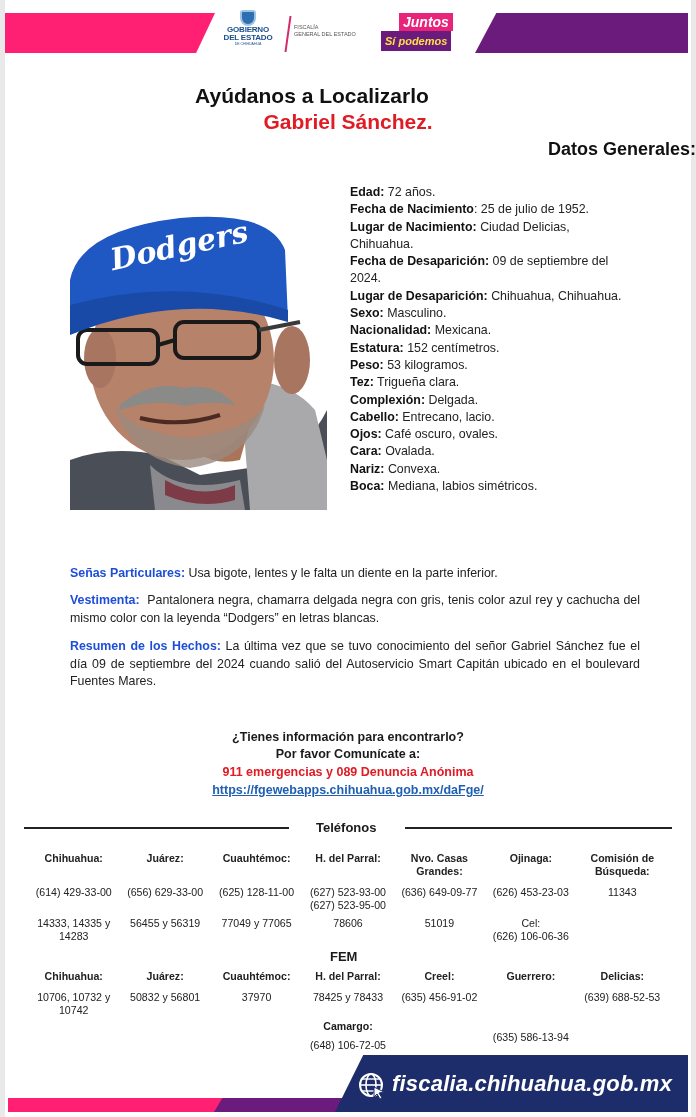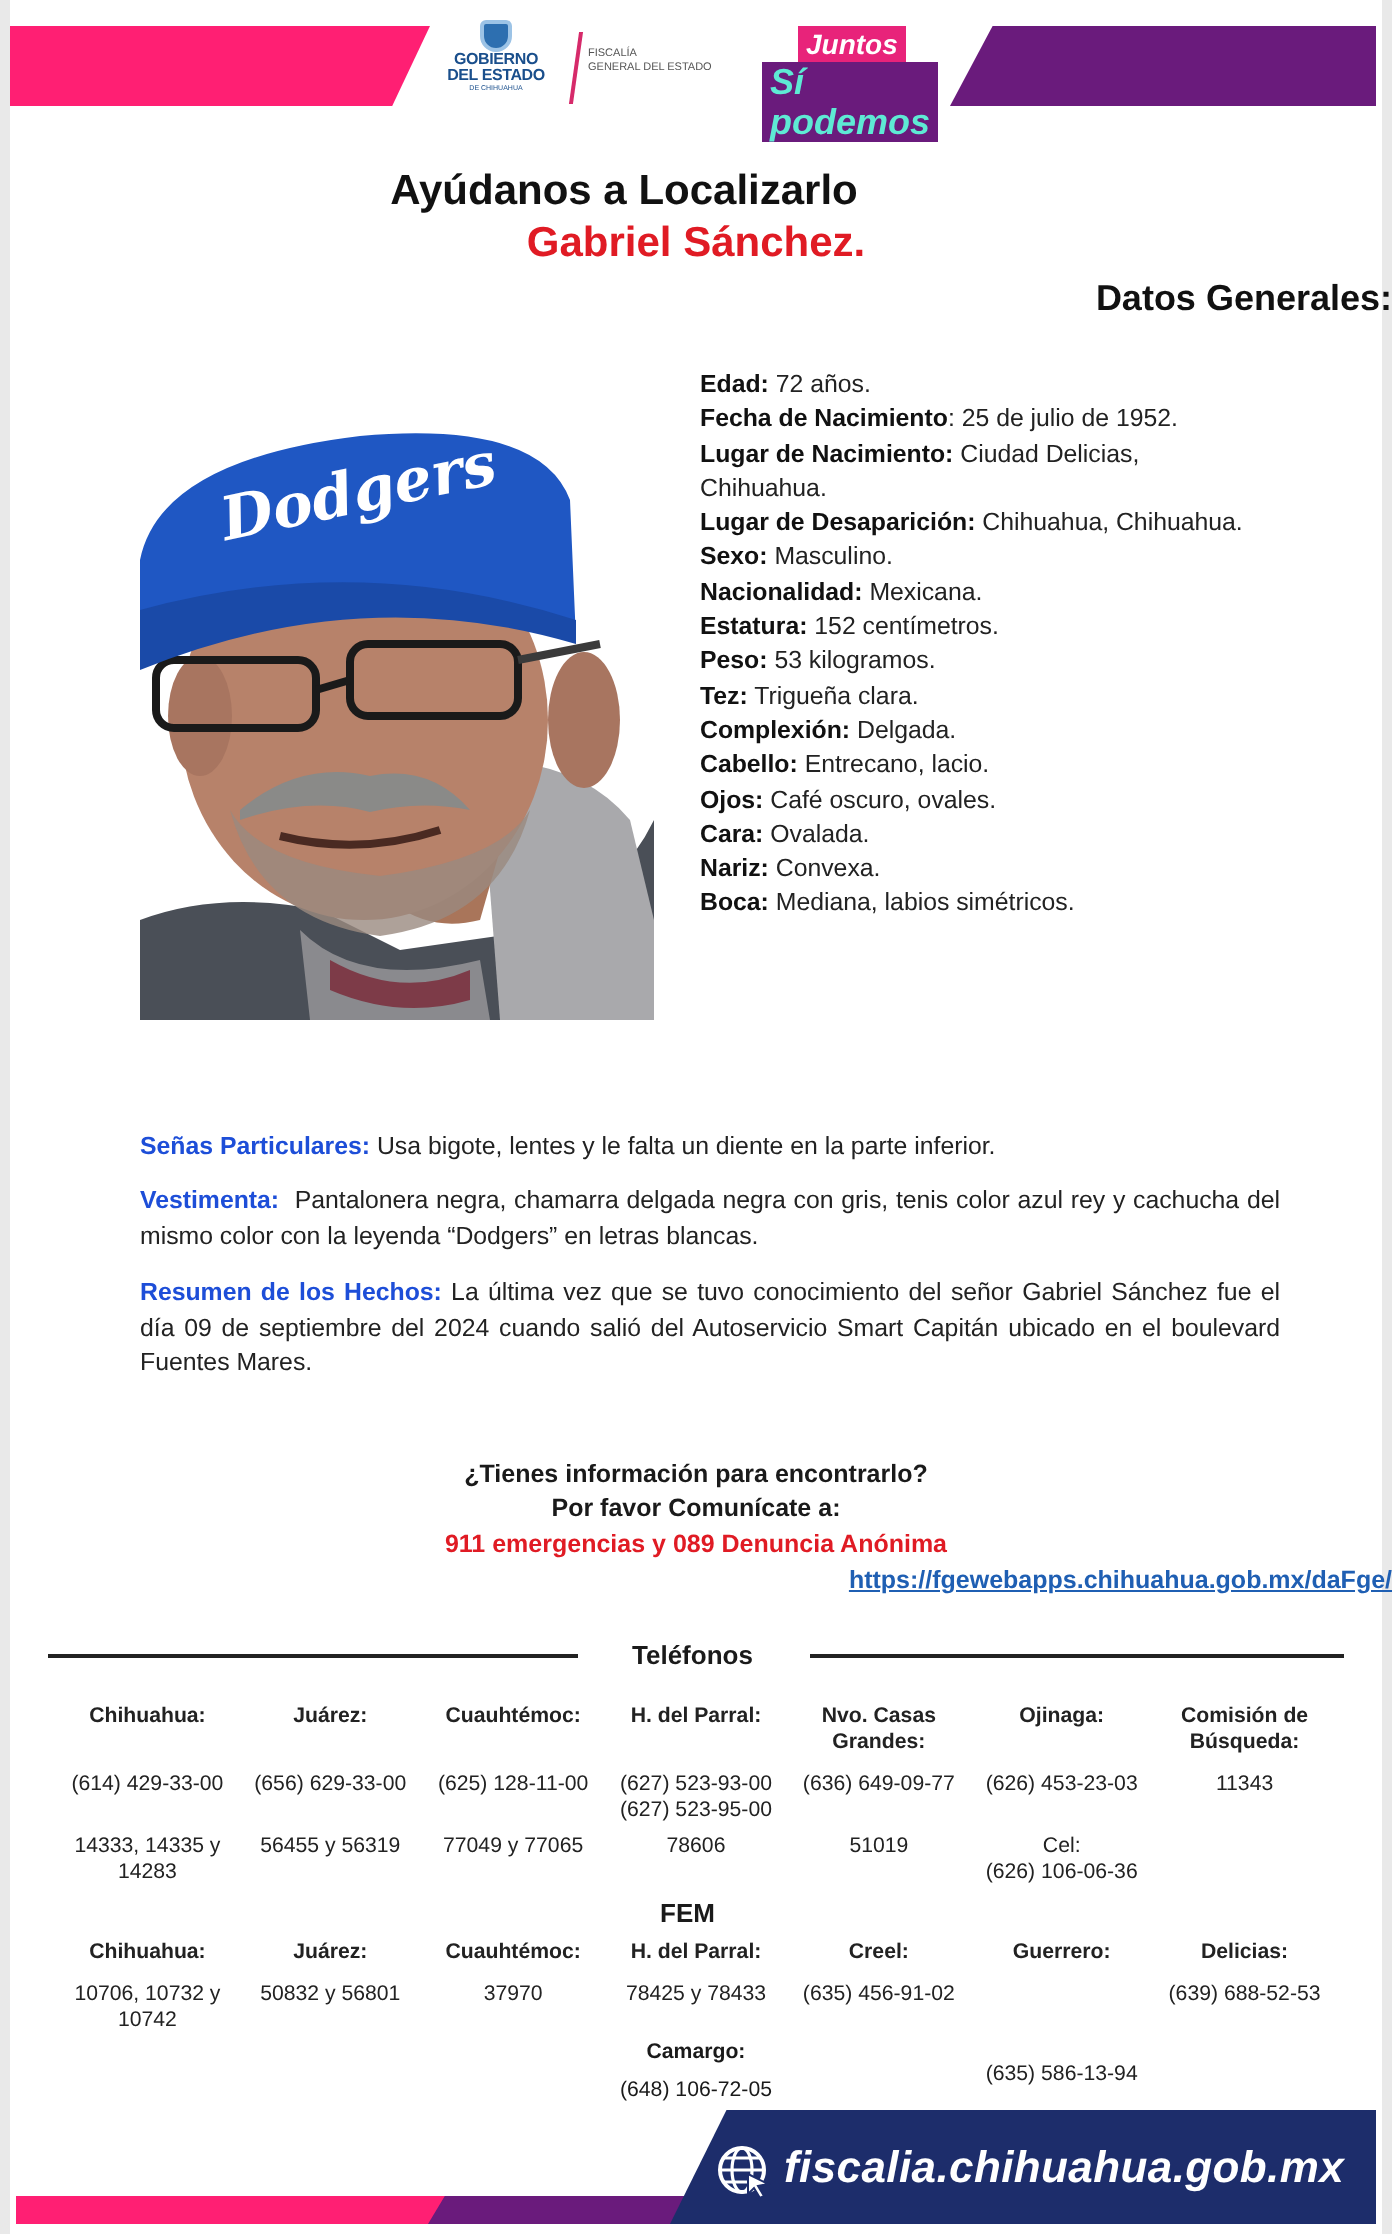--- a/index.html
+++ b/index.html
@@ -11,21 +11,21 @@
   .hdr-pink { position:absolute; left:5px; top:13px; width:210px; height:40px; background:#ff1f73; clip-path:polygon(0 0,100% 0,91% 100%,0 100%); }
   .hdr-purple { position:absolute; left:475px; top:13px; width:213px; height:40px; background:#6a1b7c; clip-path:polygon(10% 0,100% 0,100% 100%,0 100%); }
   .gob-logo { position:absolute; left:218px; top:10px; width:60px; height:46px; text-align:center; }
   .gob-shield { width:16px; height:16px; margin:0 auto; background:#2d6fb0; border-radius:3px 3px 8px 8px; border:2px solid #9cc3e6; }
   .gob-text { font-size:8px; font-weight:bold; color:#1a4f8c; line-height:8px; letter-spacing:-0.2px; }
   .gob-sub { font-size:3.5px; color:#1a4f8c; }
   .divider-v { position:absolute; left:287px; top:16px; width:2px; height:36px; background:#d62a6a; transform:skewX(-8deg); }
   .fis-text { position:absolute; left:294px; top:24px; font-size:5.5px; color:#555; line-height:7px; }
   .juntos { position:absolute; left:381px; top:13px; width:76px; height:40px; }
   .juntos-top { position:absolute; left:18px; top:0; background:#e8237a; color:#fff; font-style:italic; font-weight:bold; font-size:14px; padding:0 4px; line-height:18px; }
-  .juntos-bot { position:absolute; left:0; top:18px; background:#6a1b7c; color:#5eead4; font-style:italic; font-weight:bold; font-size:18px; padding:0 4px; line-height:20px; }
+  .juntos-bot { position:absolute; left:0; top:18px; background:#6a1b7c; color:#fde047; font-style:italic; font-weight:bold; font-size:11px; padding:0 4px; line-height:20px; }
 
   
   .t1 { position:absolute; left:0; width:624px; top:84px; text-align:center; font-weight:bold; font-size:21px; color:#111; }
   .t2 { position:absolute; left:0; width:696px; top:110px; text-align:center; font-weight:bold; font-size:21px; color:#e01b24; }
   .t3 { position:absolute; left:0; width:696px; top:139px; text-align:right; font-weight:bold; font-size:18px; color:#111; }
 
   
   .photo { position:absolute; left:70px; top:210px; width:257px; height:300px; overflow:hidden; background:#fff; }
 
   
@@ -110,20 +110,21 @@
     <path d="M0 70 Q10 20 110 8 Q200 0 215 40 L218 110 Q120 75 0 112 Z" fill="#1f57c3"></path>
     <path d="M0 95 Q110 65 218 100 L218 112 Q110 80 0 125 Z" fill="#1a4aa8"></path>
     <text x="40" y="48" font-family="DejaVu Serif, serif" font-style="italic" font-weight="bold" font-size="30" fill="#ffffff" transform="rotate(-12 100 40)">Dodgers</text>
   </svg>
 </div>
 
 <div class="details" id="details">
     <div class="row"><b>Edad:</b><span> 72 años.</span></div>
     <div class="row"><b>Fecha de Nacimiento</b><span>: 25 de julio de 1952.</span></div>
     <div class="row"><b>Lugar de Nacimiento:</b><span> Ciudad Delicias, Chihuahua.</span></div>
+    <div class="row"><b>Fecha de Desaparición:</b><span> 09 de septiembre del 2024.</span></div>
     <div class="row"><b>Lugar de Desaparición:</b><span> Chihuahua, Chihuahua.</span></div>
     <div class="row"><b>Sexo:</b><span> Masculino.</span></div>
     <div class="row"><b>Nacionalidad:</b><span> Mexicana.</span></div>
     <div class="row"><b>Estatura:</b><span> 152 centímetros.</span></div>
     <div class="row"><b>Peso:</b><span> 53 kilogramos.</span></div>
     <div class="row"><b>Tez:</b><span> Trigueña clara.</span></div>
     <div class="row"><b>Complexión:</b><span> Delgada.</span></div>
     <div class="row"><b>Cabello:</b><span> Entrecano, lacio.</span></div>
     <div class="row"><b>Ojos:</b><span> Café oscuro, ovales.</span></div>
     <div class="row"><b>Cara:</b><span> Ovalada.</span></div>
@@ -137,21 +138,21 @@
 <div class="para" style="top:592px;">
   <b>Vestimenta:</b><span style="white-space:pre-wrap;">  Pantalonera negra, chamarra delgada negra con gris, tenis color azul rey y cachucha del mismo color con la leyenda “Dodgers” en letras blancas.</span>
 </div>
 <div class="para" style="top:638px;">
   <b>Resumen de los Hechos:</b><span> La última vez que se tuvo conocimiento del señor Gabriel Sánchez fue el día 09 de septiembre del 2024 cuando salió del Autoservicio Smart Capitán ubicado en el boulevard Fuentes Mares.</span>
 </div>
 
 <div class="contact" style="top:729px;">¿Tienes información para encontrarlo?</div>
 <div class="contact" style="top:746px;">Por favor Comunícate a:</div>
 <div class="contact red" style="top:764px;">911 emergencias y 089 Denuncia Anónima</div>
-<div class="contact" style="top:782px;text-align:right;">
+<div class="contact" style="top:782px;">
   <span class="link">https://fgewebapps.chihuahua.gob.mx/daFge/</span>
 </div>
 
 <div class="tel-line" style="left:24px; width:265px;"></div>
 <div class="tel-title">Teléfonos</div>
 <div class="tel-line" style="left:405px; width:267px;"></div>
 
 <div class="grid" style="top:852px;" id="tel-headers">
     <div class="h" style="white-space: pre-line;">Chihuahua:</div>
     <div class="h" style="white-space: pre-line;">Juárez:</div>

